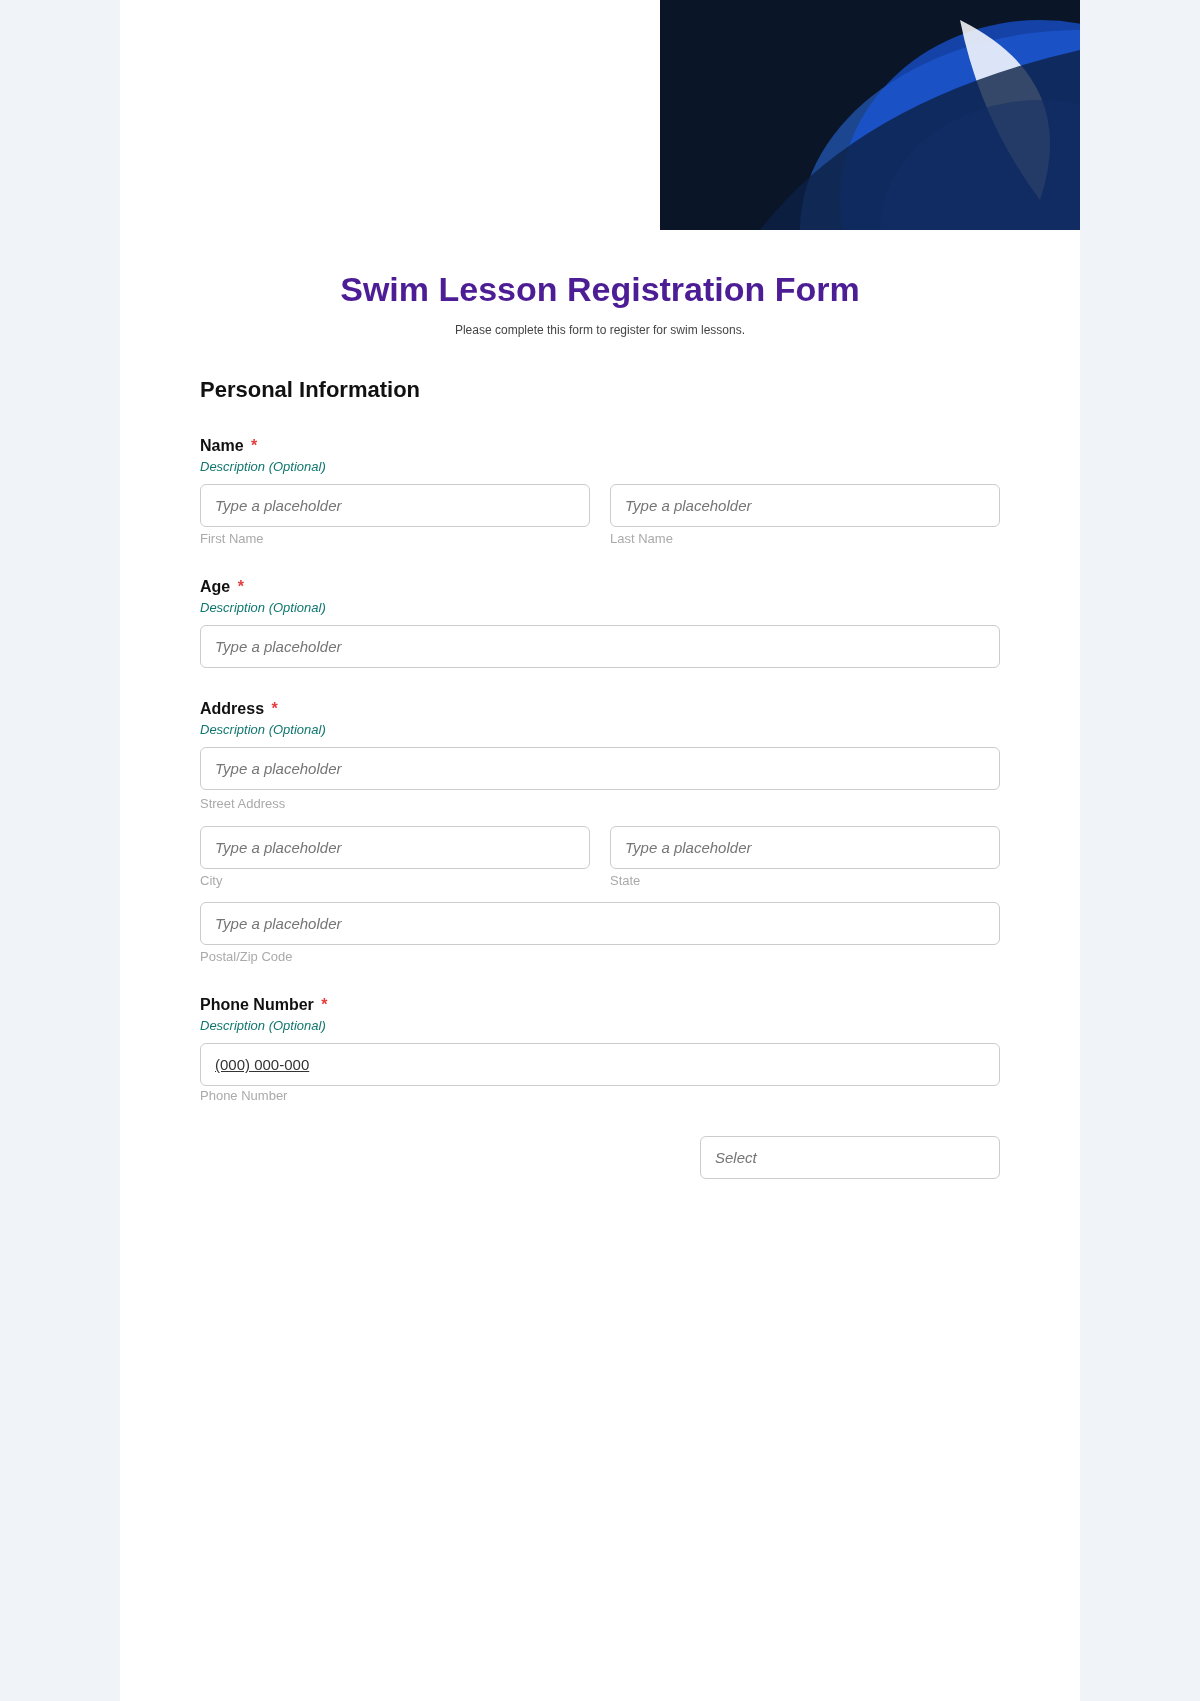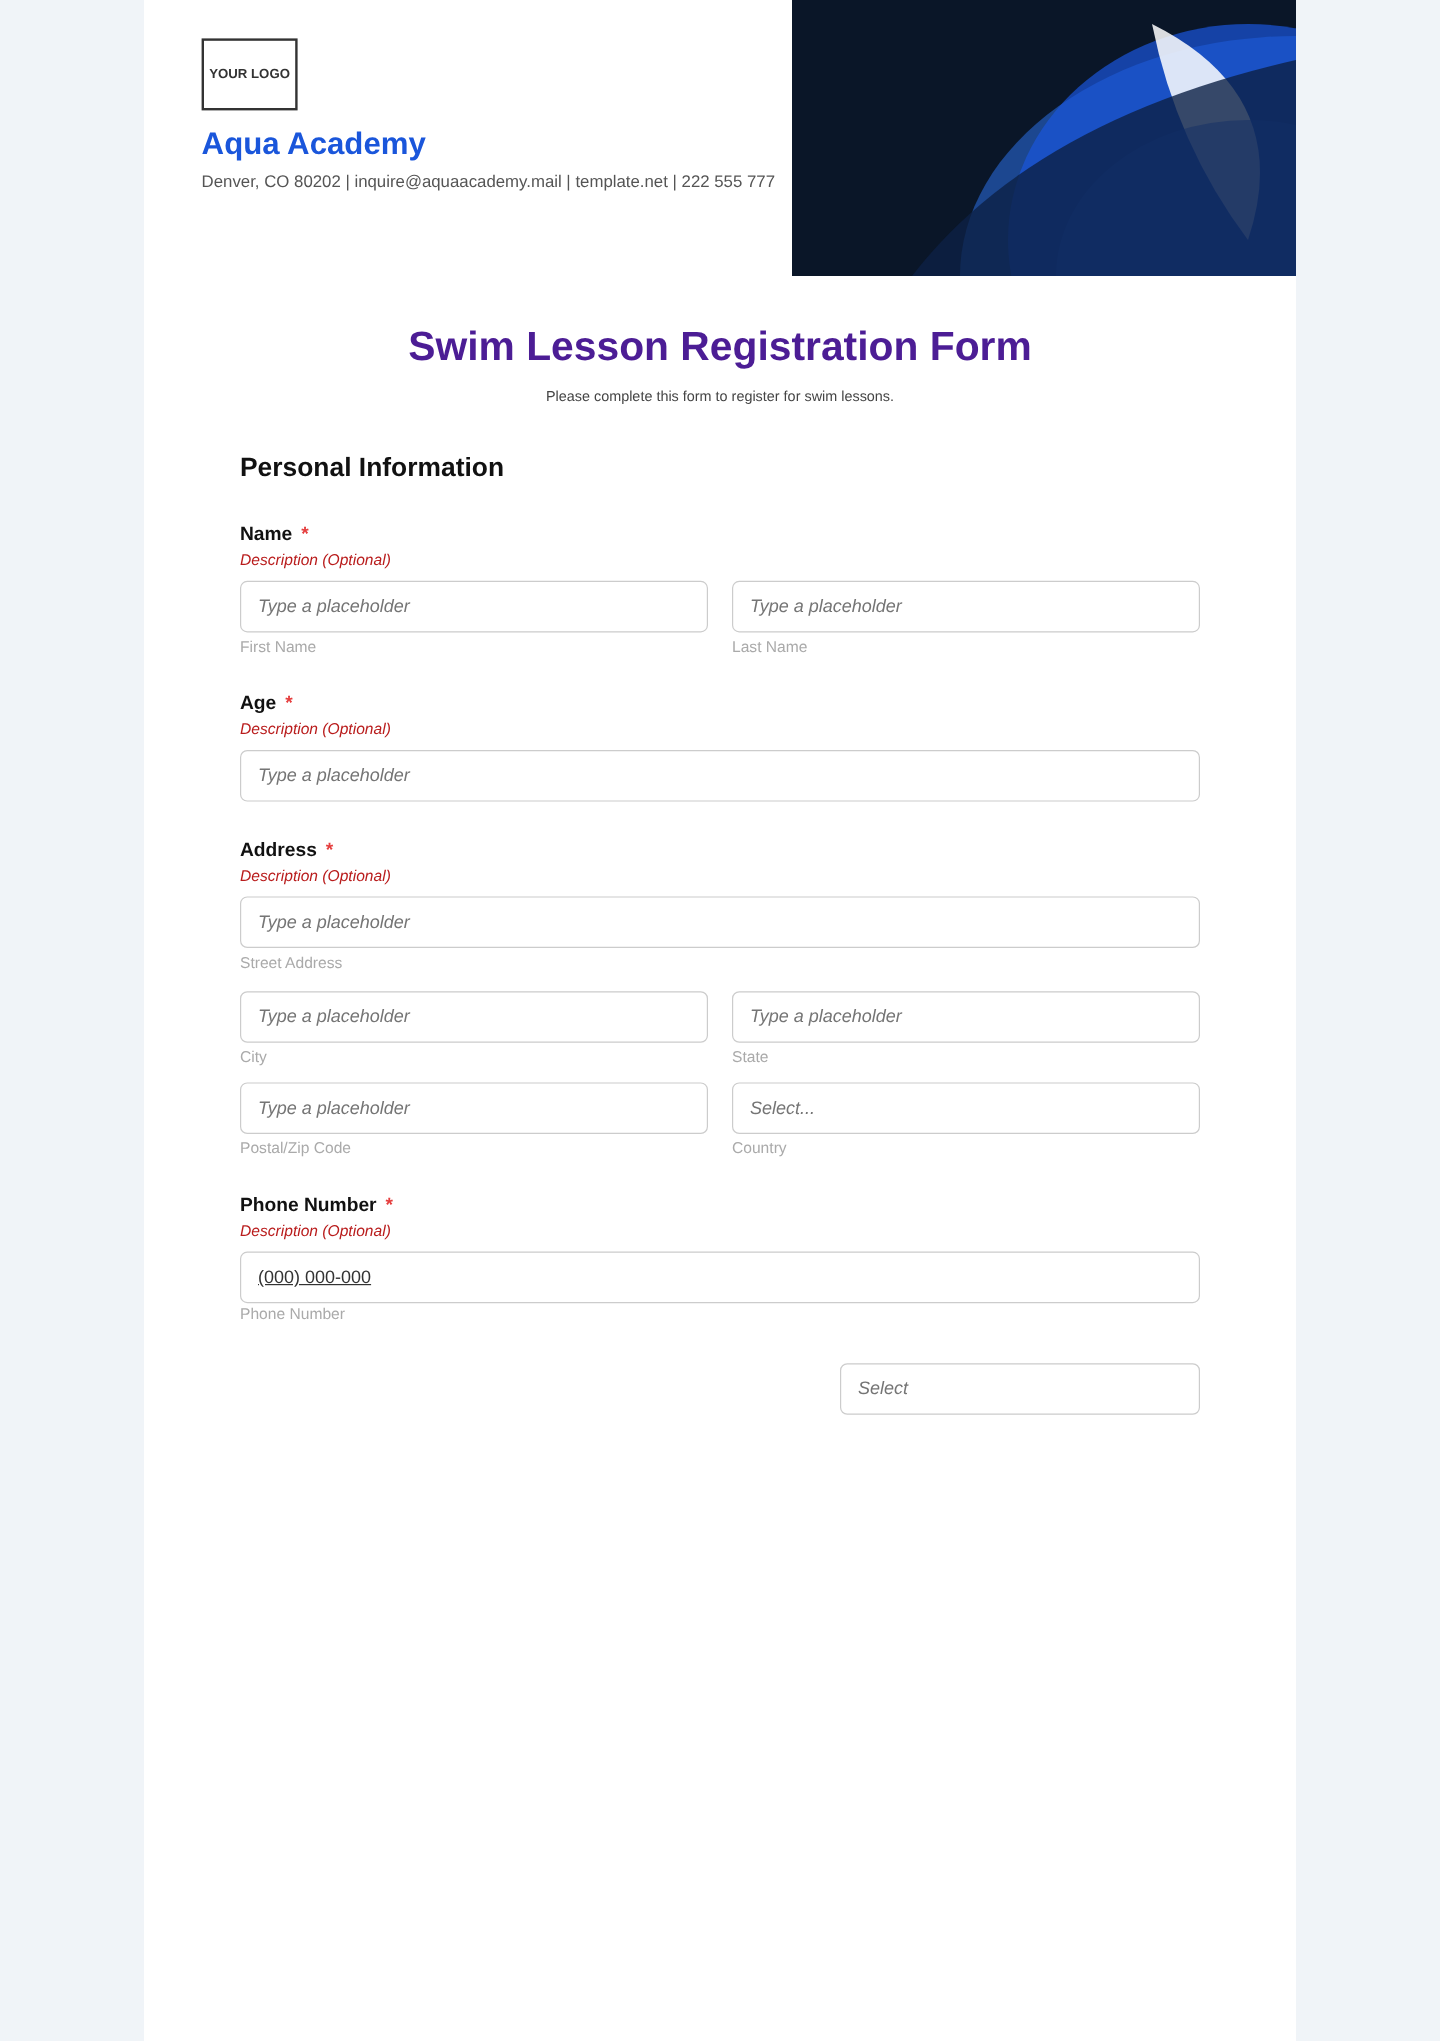--- a/index.html
+++ b/index.html
@@ -98,21 +98,21 @@
       font-weight: bold;
       color: #111;
       margin-bottom: 4px;
     }
     .required-star {
       color: #e53e3e;
       margin-left: 3px;
     }
     .field-description {
       font-size: 13px;
-      color: #b91c1c;
+      color: #0f766e;
       font-style: italic;
       margin-bottom: 10px;
     }
     .field-row {
       display: flex;
       gap: 20px;
     }
     .field-col {
       flex: 1;
       display: flex;
@@ -139,26 +139,20 @@
       color: #aaa;
       margin-top: 4px;
     }
   </style>
 </head>
 <body>
 
 <div class="page">
 
   <div class="header">
-    <div class="header-left">
-      <div class="logo-box">YOUR
-LOGO</div>
-      <div class="org-name">Aqua Academy</div>
-      <div class="org-contact">Denver, CO 80202 | inquire@aquaacademy.mail | template.net | 222 555 777</div>
-    </div>
 
     <div class="header-graphic">
       <svg viewBox="0 0 420 230" xmlns="http://www.w3.org/2000/svg">
 
         <rect x="0" y="0" width="420" height="230" fill="#0a1628"></rect>
 
         <ellipse cx="420" cy="230" rx="280" ry="200" fill="#1e4d9b" opacity="0.9"></ellipse>
         <ellipse cx="380" cy="200" rx="200" ry="180" fill="#1a56db" opacity="0.7"></ellipse>
 
         <path d="M 300 20 Q 420 80 380 200 Q 320 120 300 20 Z" fill="white" opacity="0.85"></path>
@@ -222,24 +216,20 @@
           <input class="field-input" type="text" placeholder="Type a placeholder" style="">
           <span class="field-sublabel">State</span>
         </div>
       </div>
 
       <div class="field-row" style="margin-top: 14px;">
         <div class="field-col">
           <input class="field-input" type="text" placeholder="Type a placeholder" style="">
           <span class="field-sublabel">Postal/Zip Code</span>
         </div>
-        <div class="field-col">
-          <input class="field-input" type="text" placeholder="Select..." style="">
-          <span class="field-sublabel">Country</span>
-        </div>
       </div>
     </div>
 
     <div class="field-group">
       <div class="field-label">
         Phone Number <span class="required-star">*</span>
       </div>
       <div class="field-description">Description (Optional)</div>
       <input class="field-input has-value" type="text" value="(000) 000-000" style="">
       <span class="field-sublabel">Phone Number</span>

